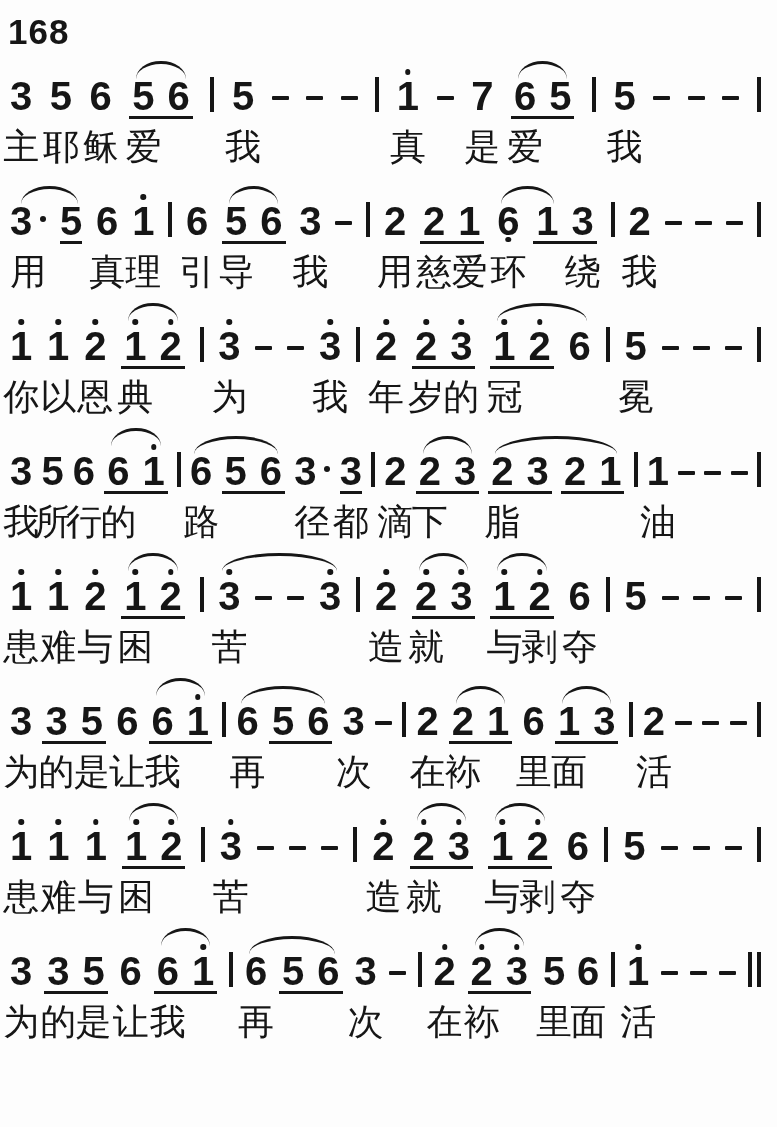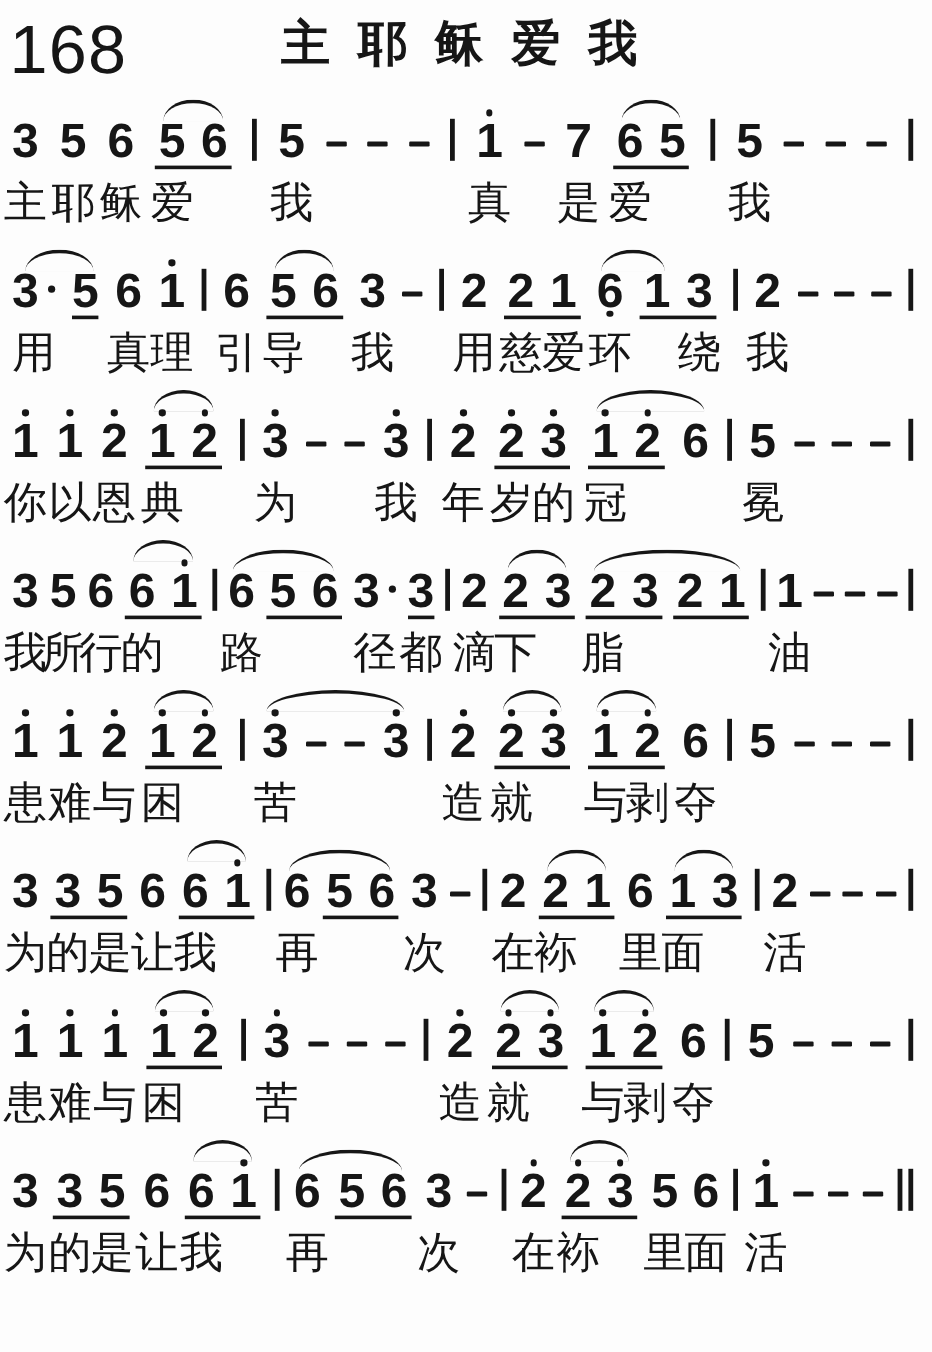--- a/index.html
+++ b/index.html
@@ -1,19 +1,19 @@
 <!DOCTYPE html>
 <html><head>
 <meta charset="utf-8">
 <style>
   html,body{margin:0;padding:0;background:#ffffff;}
   body{width:777px;height:1127px;overflow:hidden;font-family:"Liberation Sans",sans-serif;color:#161616;}
   .page{box-sizing:border-box;width:777px;height:1127px;background:#fdfdfd;padding:14px 14px 0 8px;}
   .header{display:flex;align-items:flex-start;}
-  .song-number{font-size:57px;font-weight:400;line-height:1;letter-spacing:1px;}
+  .song-number{font-size:35px;font-weight:700;line-height:1;letter-spacing:1px;}
   .song-title{font-size:41px;font-weight:700;letter-spacing:23px;margin-left:128px;line-height:1.1;white-space:nowrap;}
   .key-signature{font-size:31px;font-weight:700;margin:10px 0 6px 46px;letter-spacing:2px;}
   #music{margin-top:6px;}
   .line-block{height:118px;margin-bottom:7px;}
   .notes-row{position:relative;display:flex;justify-content:space-between;align-items:flex-end;height:64px;padding:0 2px;}
   .note{position:relative;display:inline-flex;align-items:flex-end;border-bottom:3.5px solid transparent;padding-bottom:4px;}
   .note.u{border-bottom-color:#161616;}
   .note.in-g{border-bottom:none;padding-bottom:0;}
   .digit{font-size:40px;line-height:0.8;font-weight:700;display:inline-block;}
   .group{display:inline-flex;align-items:flex-end;gap:13px;padding:0 3px 4px;border-bottom:3.5px solid #161616;}
@@ -26,21 +26,20 @@
   .arc{position:absolute;height:15px;border-top:3px solid #161616;border-radius:50% 50% 0 0/100% 100% 0 0;}
   .lyrics-row{position:relative;height:46px;margin-top:8px;}
   .syll{position:absolute;top:2px;font-size:36px;line-height:1;white-space:nowrap;}
 </style>
 </head>
 <body>
 
 <div class="page">
   <div class="header">
     <div class="song-number">168</div>
-    <div class="song-title">主耶稣爱我</div>
   </div>
   <div id="music">
       <div class="line-block">
         <div class="notes-row">
           <span class="note" id="n0_0">
             <span class="digit">3</span>
           </span>
           <span class="note" id="n0_1">
             <span class="digit">5</span>
           </span>

